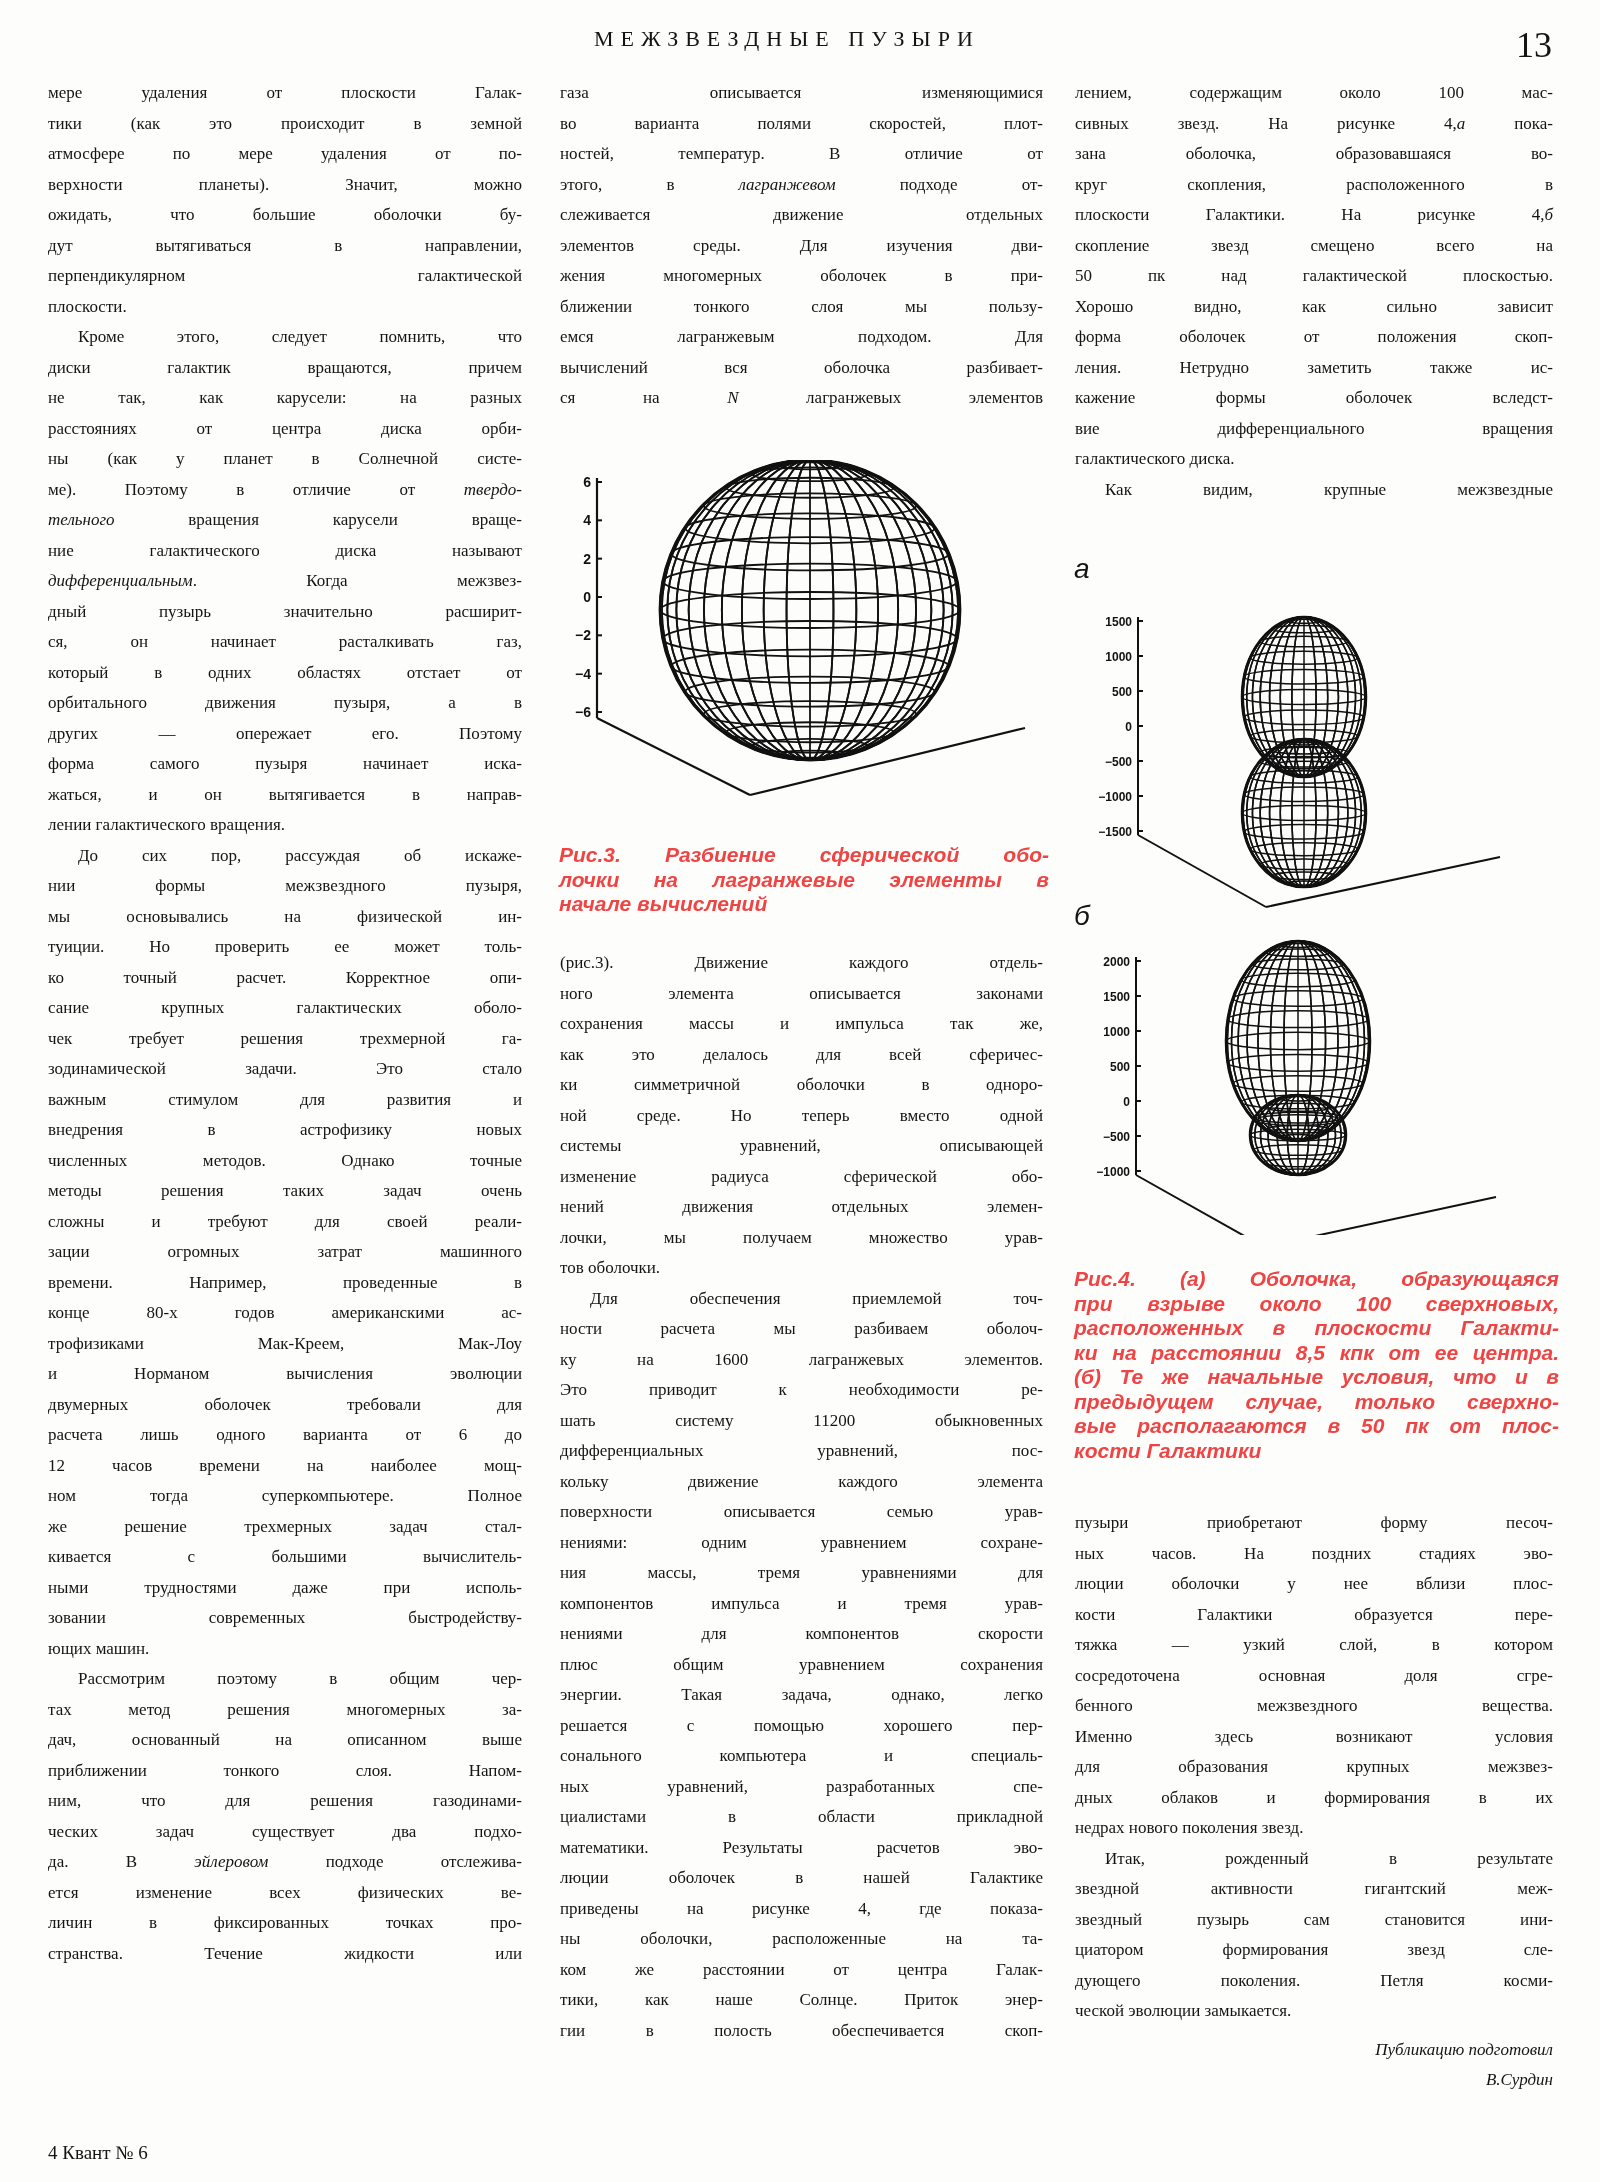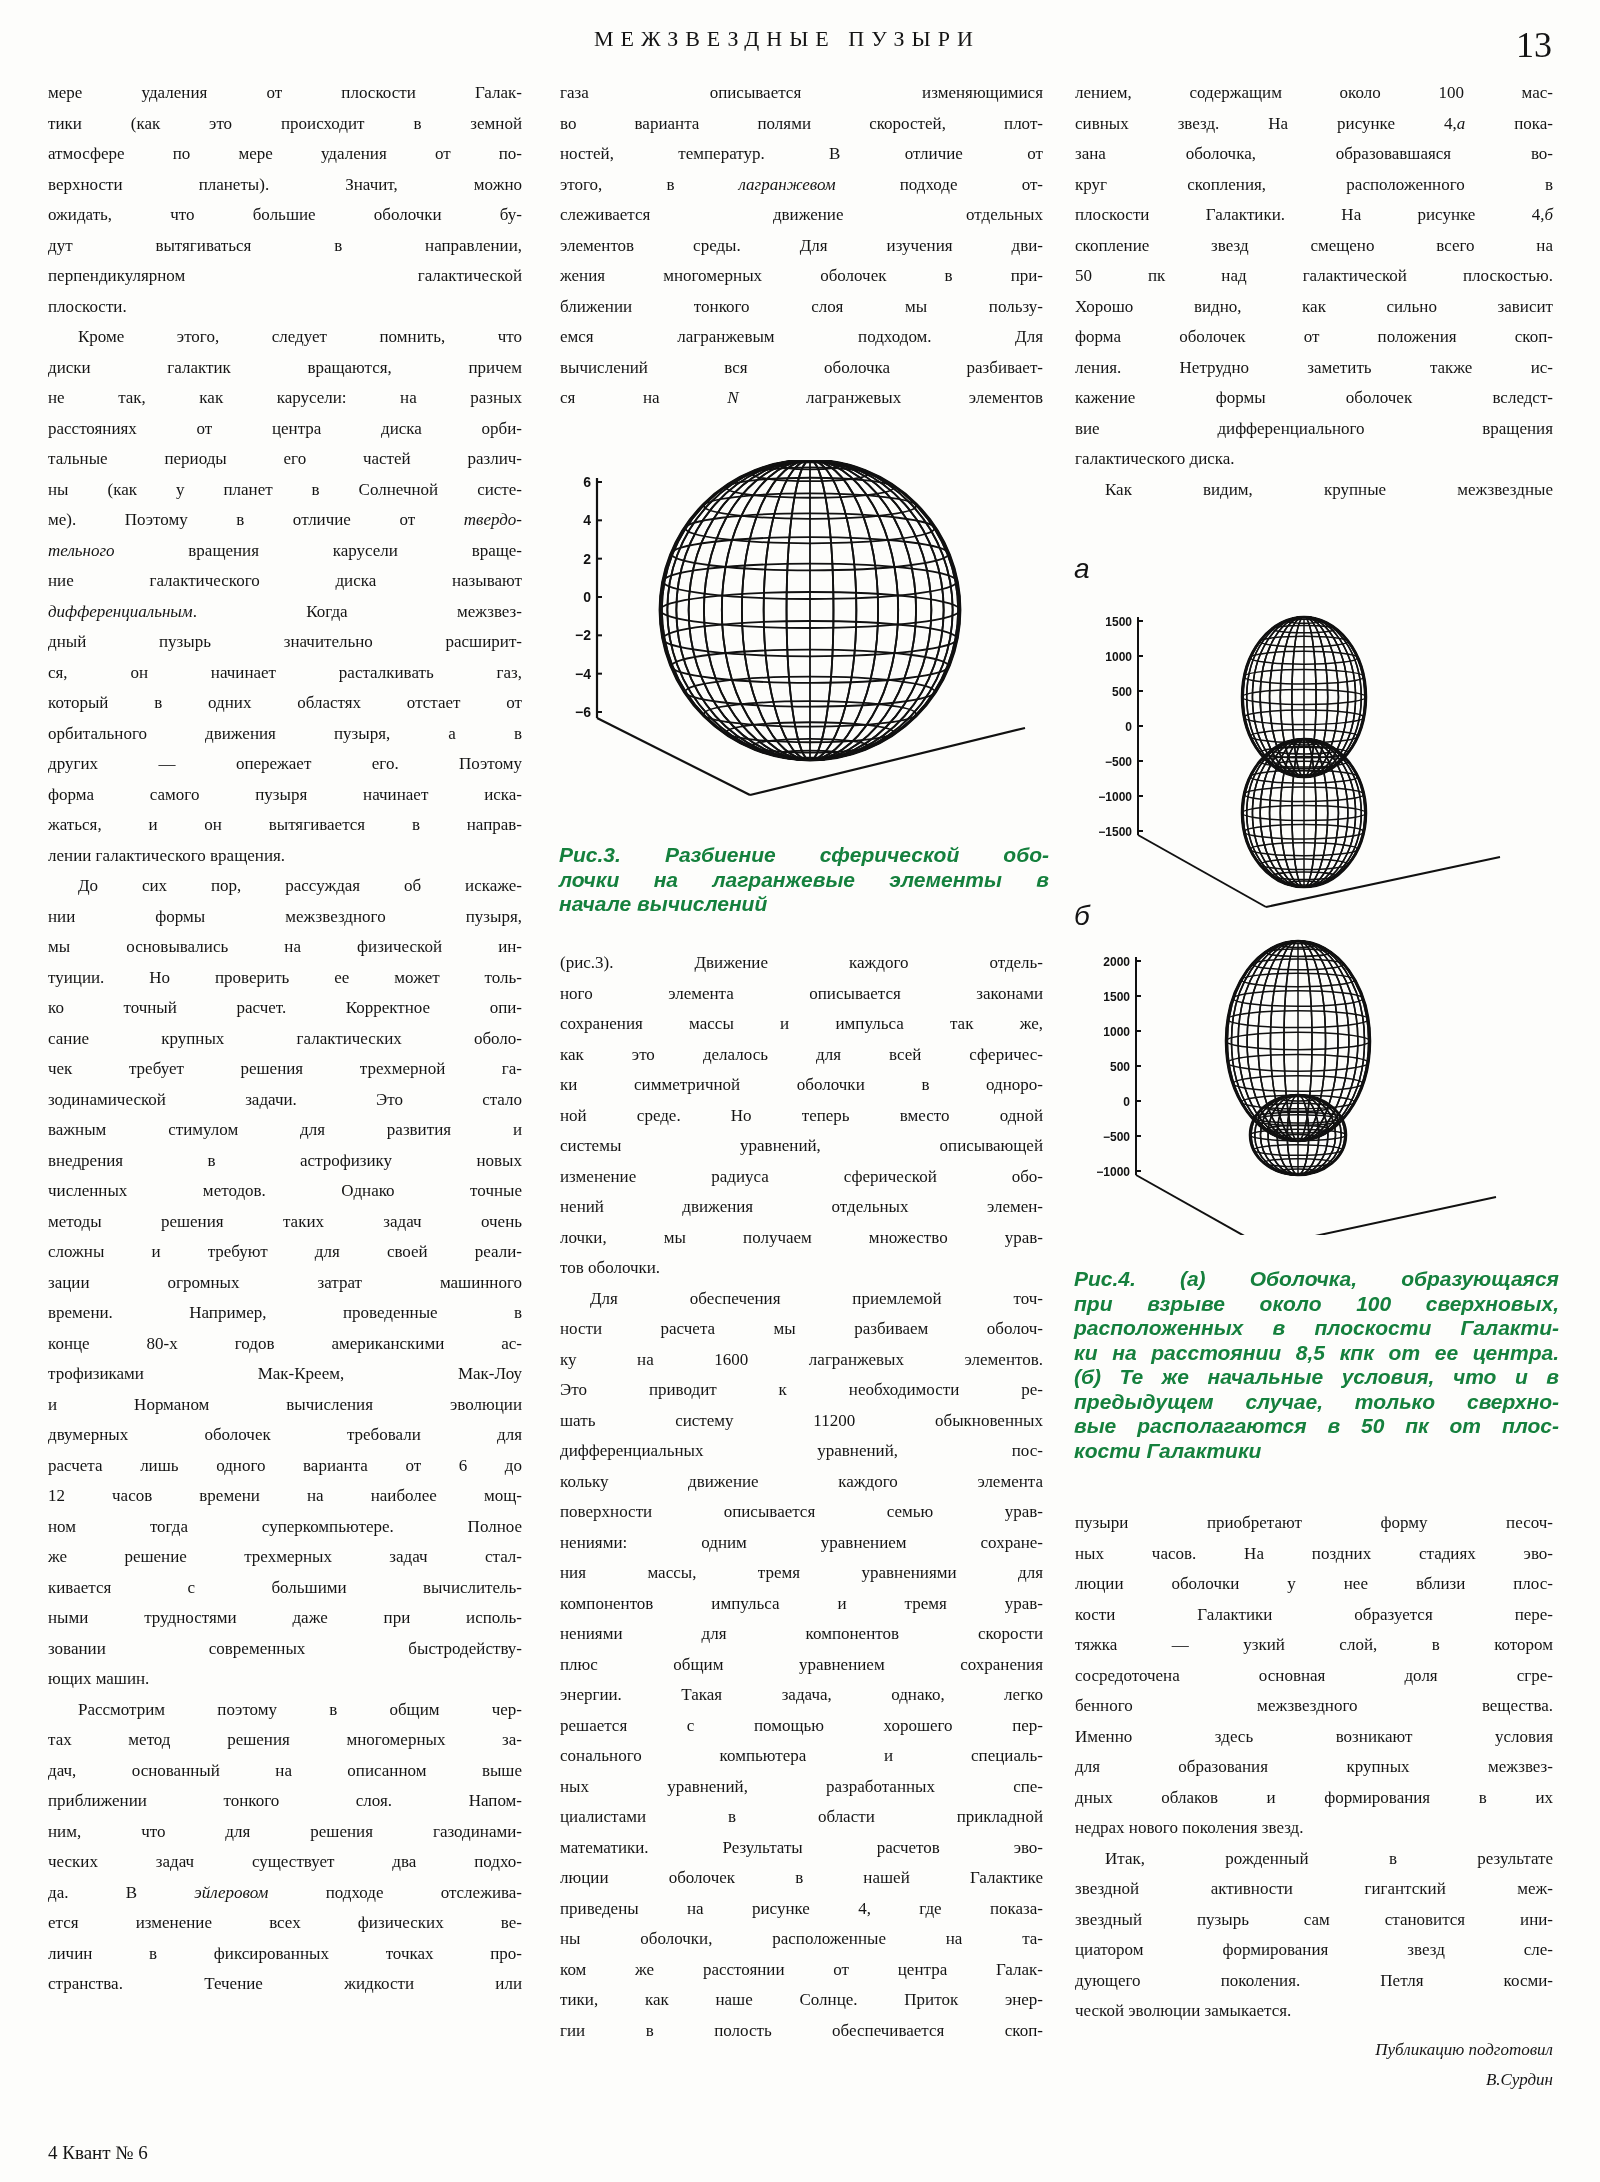--- a/index.html
+++ b/index.html
@@ -10,21 +10,21 @@
   .page-num { position:absolute; left:1516px; top:-2px; font-size:36px; font-family:"Liberation Serif",serif; }
   .col { position:absolute; top:78px; font-size:17px; line-height:30.5px; text-align:justify; hyphens:manual; font-family:"Liberation Serif",serif; }
   .col1 { left:48px; width:474px; }
   .col2 { left:560px; width:483px; }
   .col3 { left:1075px; width:478px; }
   .col em { font-style:italic; }
   .line { display:block; text-align:justify; text-align-last:justify; white-space:nowrap; }
   .line.last { text-align-last:left; }
   .line.ind { padding-left:30px; }
   .figure { position:absolute; }
-  .fig-caption { font-family:"Liberation Sans",sans-serif; font-style:italic; font-weight:bold; font-size:21px; line-height:24.5px; color:#15803d; }
+  .fig-caption { font-family:"Liberation Sans",sans-serif; font-style:italic; font-weight:bold; font-size:21px; line-height:24.5px; color:#ef4444; }
   .panel-label { position:absolute; font-family:"Liberation Sans",sans-serif; font-style:italic; font-size:28px; }
   .signature { text-align:right; font-style:italic;margin-top:8px; }
   .footer { position:absolute; left:48px; top:2142px; font-size:19px; font-family:"Liberation Serif",serif; }
   svg text { font-family:"Liberation Sans",sans-serif; font-weight:bold; }
 </style>
 </head>
 <body>
 
 <div class="running-head">
   <span class="running-title">МЕЖЗВЕЗДНЫЕ ПУЗЫРИ</span>
@@ -40,21 +40,20 @@
       <span class="line">ожидать, что большие оболочки бу-</span>
       <span class="line">дут вытягиваться в направлении,</span>
       <span class="line">перпендикулярном галактической</span>
       <span class="line last">плоскости.</span>
     </div>
   <div>
       <span class="line ind">Кроме этого, следует помнить, что</span>
       <span class="line">диски галактик вращаются, причем</span>
       <span class="line">не так, как карусели: на разных</span>
       <span class="line">расстояниях от центра диска орби-</span>
-      <span class="line">тальные периоды его частей различ-</span>
       <span class="line">ны (как у планет в Солнечной систе-</span>
     </div>
   <div>
     <span class="line"><span>ме). Поэтому в отличие от </span><em>твердо-</em></span>
     <span class="line"><em>тельного</em><span> вращения карусели враще-</span></span>
     <span class="line">ние галактического диска называют</span>
     <span class="line"><em>дифференциальным</em><span>. Когда межзвез-</span></span>
     <div>
         <span class="line">дный пузырь значительно расширит-</span>
         <span class="line">ся, он начинает расталкивать газ,</span>

